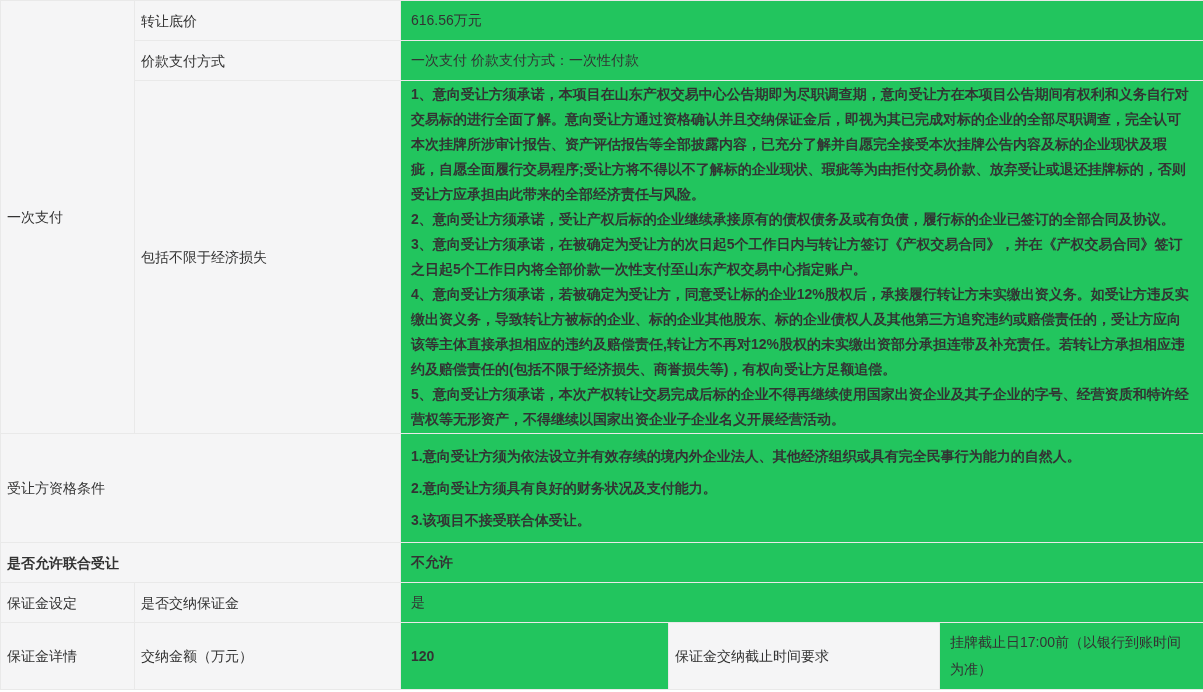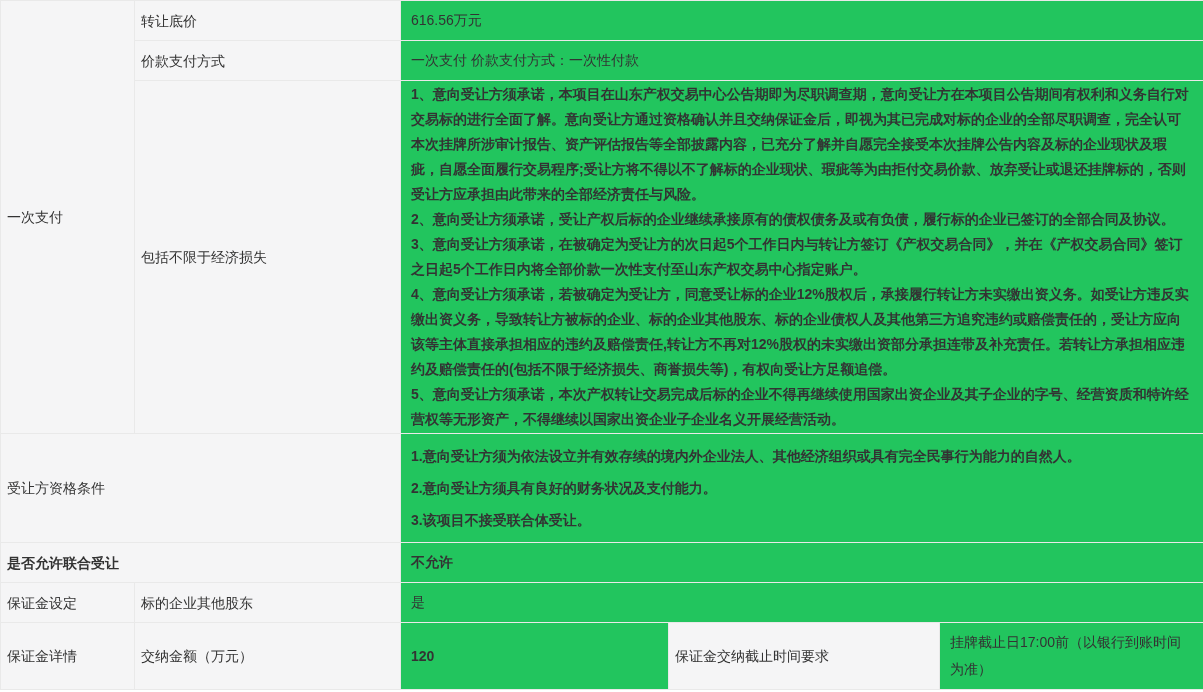--- a/index.html
+++ b/index.html
@@ -95,21 +95,21 @@
 3.该项目不接受联合体受让。</td>
       </tr>
 
       <tr class="r5">
         <td class="lbl" colspan="2">是否允许联合受让</td>
         <td class="val" colspan="3">不允许</td>
       </tr>
 
       <tr class="r6">
         <td class="lbl">保证金设定</td>
-        <td class="lbl">标的企业其他股东</td>
+        <td class="lbl">是否交纳保证金</td>
         <td class="val" colspan="3">是</td>
       </tr>
 
       <tr class="r7">
         <td class="lbl">保证金详情</td>
         <td class="lbl">交纳金额（万元）</td>
         <td class="val bold">120</td>
         <td class="lbl">保证金交纳截止时间要求</td>
         <td class="val">挂牌截止日17:00前（以银行到账时间为准）</td>
       </tr>

